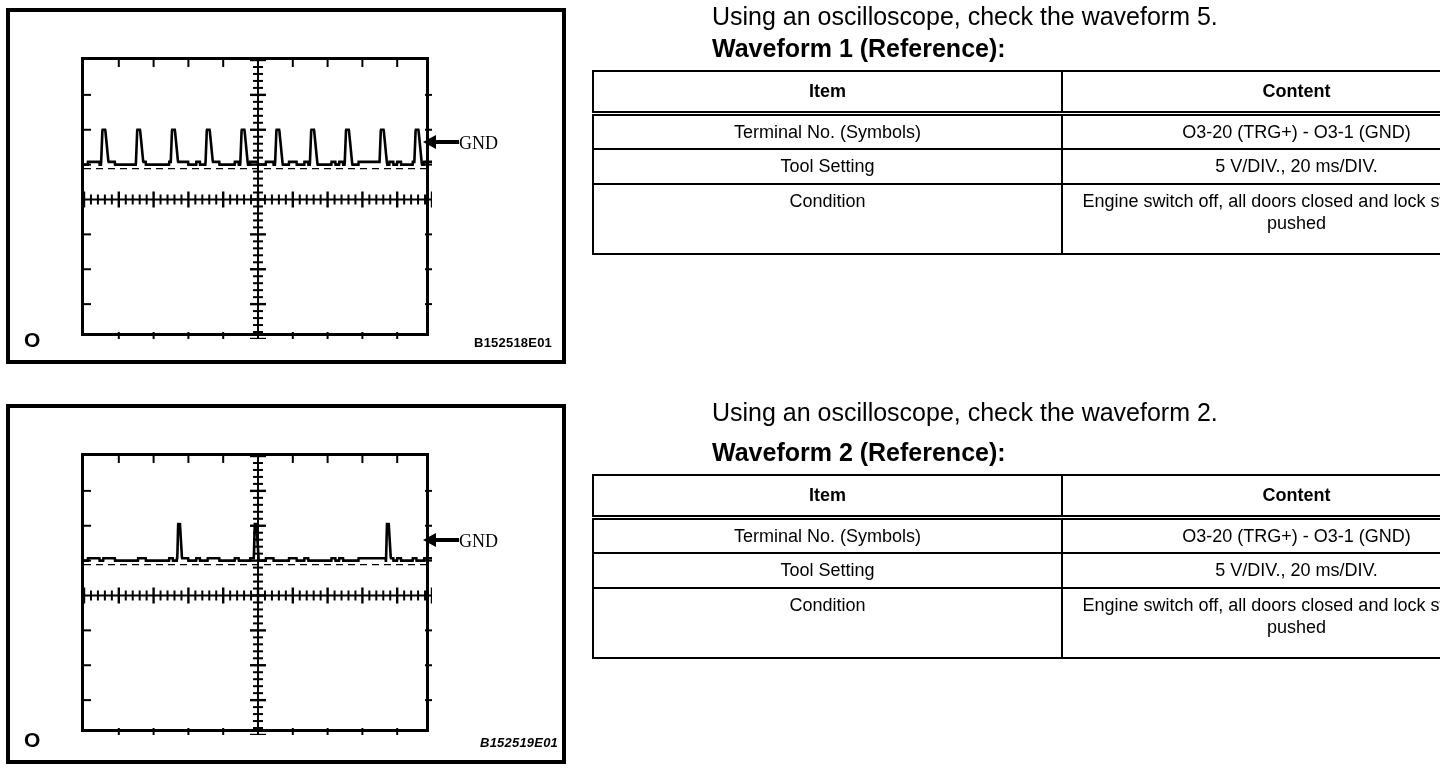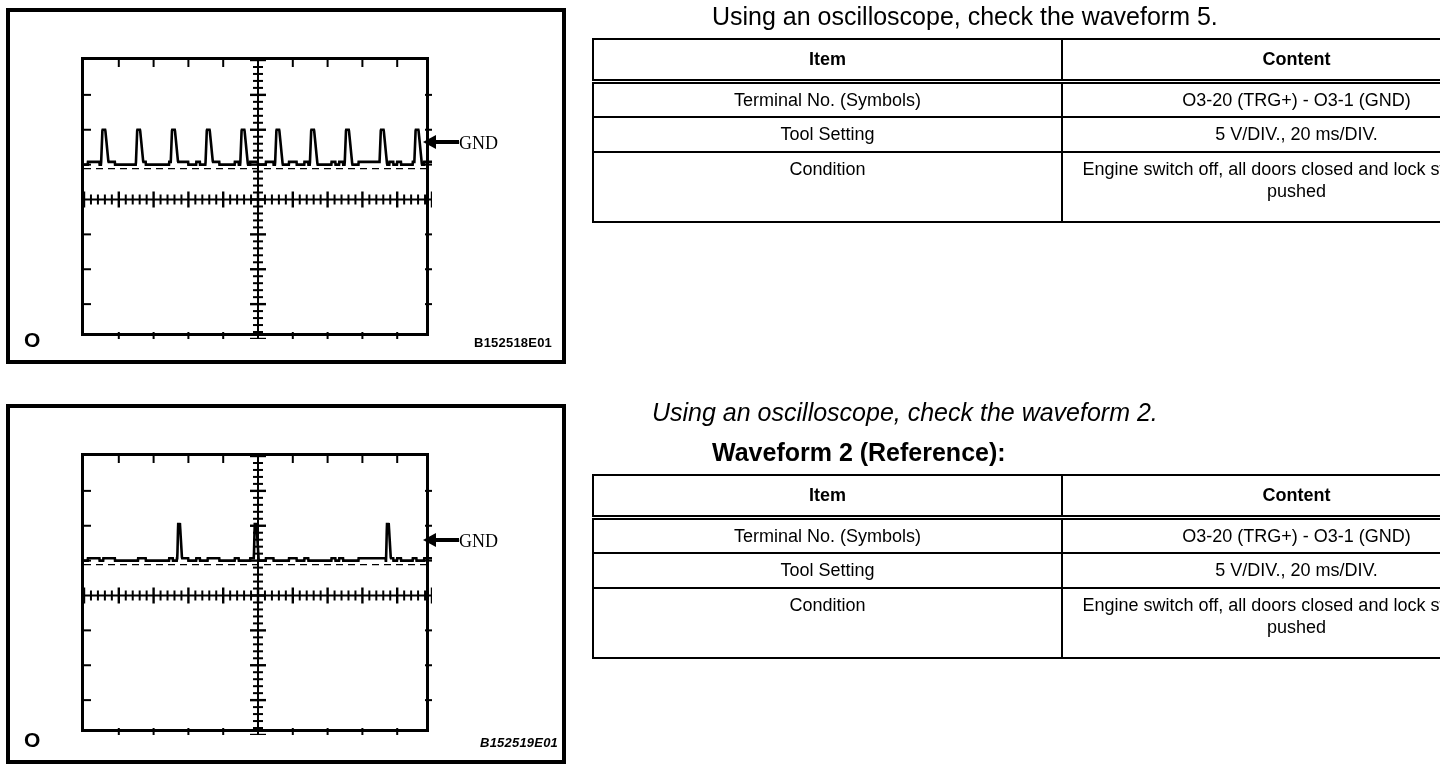--- a/index.html
+++ b/index.html
@@ -192,20 +192,21 @@
 
 <div class="gnd-label" style="left:423px;top:133px;">
   <svg width="36" height="18" viewBox="0 0 36 18" style="vertical-align:-2px;">
     <polygon points="0,9 13,2 13,16" fill="#000"></polygon>
     <rect x="12" y="7" width="24" height="4" fill="#000"></rect>
   </svg><span>GND</span>
 </div>
 
 <div class="right-col" style="left:592px;top:2px;width:840px;">
   <p class="instr" style="margin-left:120px;">Using an oscilloscope, check the waveform 5.</p>
+  <p class="instr instr-bold" style="margin-left:120px;margin-top:4px;">Waveform 1 (Reference):</p>
 
   <table class="wf" style="margin-top:8px;width:830px;">
     <thead>
       <tr>
         <th class="col-item">Item</th>
         <th class="col-content">Content</th>
       </tr>
     </thead>
     <tbody>
       <tr>
@@ -361,21 +362,21 @@
 </div>
 
 <div class="gnd-label" style="left:423px;top:531px;">
   <svg width="36" height="18" viewBox="0 0 36 18" style="vertical-align:-2px;">
     <polygon points="0,9 13,2 13,16" fill="#000"></polygon>
     <rect x="12" y="7" width="24" height="4" fill="#000"></rect>
   </svg><span>GND</span>
 </div>
 
 <div class="right-col" style="left:592px;top:398px;width:840px;">
-  <p class="instr" style="margin-left:60px;font-style:italic;">Using an oscilloscope, check the waveform 2.</p>
+  <p class="instr" style="margin-left:120px;">Using an oscilloscope, check the waveform 2.</p>
   <p class="instr instr-bold" style="margin-left:120px;margin-top:12px;">Waveform 2 (Reference):</p>
 
   <table class="wf" style="margin-top:8px;width:830px;">
     <thead>
       <tr>
         <th class="col-item">Item</th>
         <th class="col-content">Content</th>
       </tr>
     </thead>
     <tbody>

